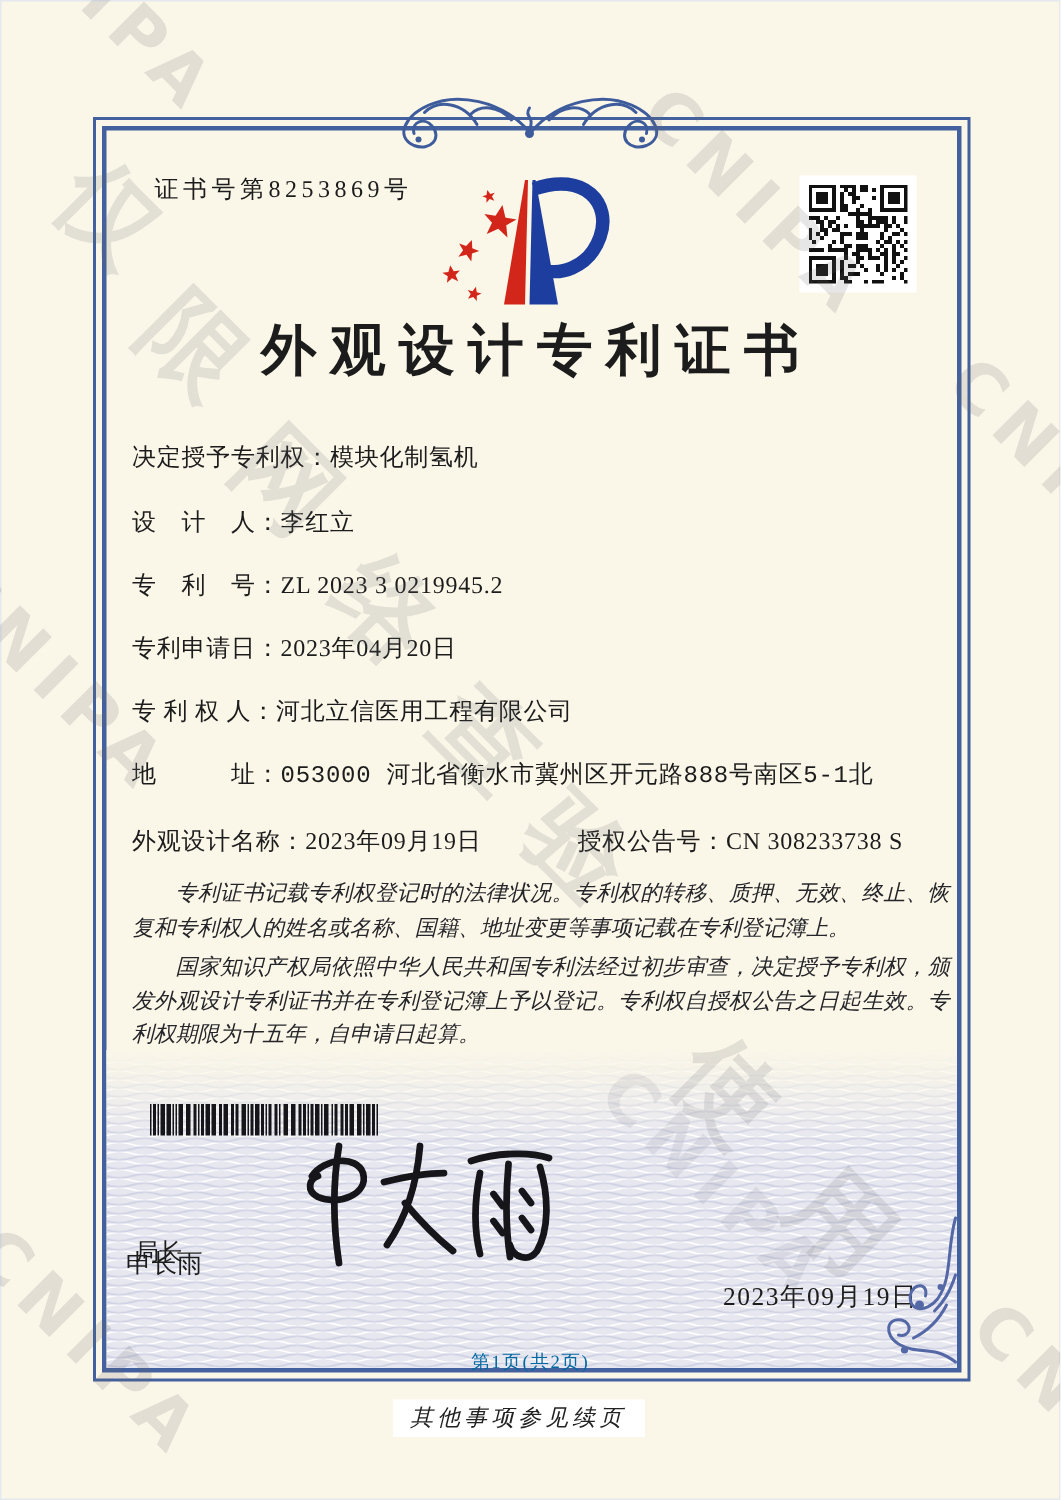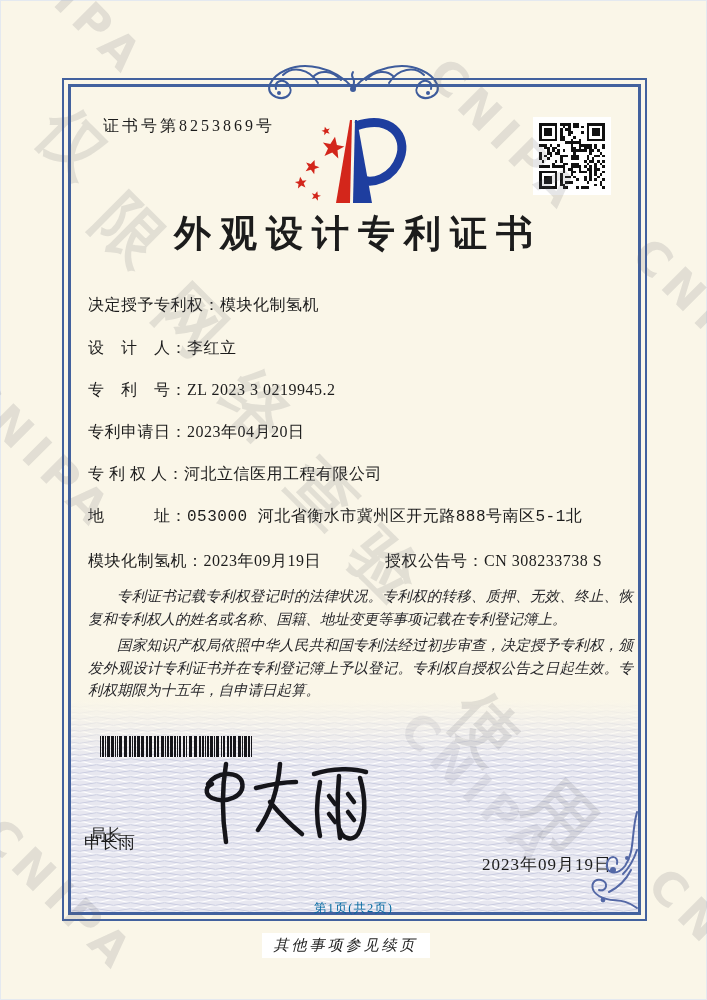--- a/index.html
+++ b/index.html
@@ -333,21 +333,21 @@
   <div class="field-row fr4">
     <span>专利申请日：</span><span>2023年04月20日</span>
   </div>
   <div class="field-row fr5">
     <span>专 利 权 人：</span><span>河北立信医用工程有限公司</span>
   </div>
   <div class="field-row fr6">
     <span>地　　　址：</span><span>053000 河北省衡水市冀州区开元路888号南区5-1北</span>
   </div>
   <div class="field-row fr7">
-    <span><span>模块化制氢机：</span><span>2023年09月19日</span></span>
+    <span><span>外观设计名称：</span><span>2023年09月19日</span></span>
     <span class="field-b"><span>授权公告号：</span><span>CN 308233738 S</span></span>
   </div>
 
   <div class="paras">
     <p>专利证书记载专利权登记时的法律状况。专利权的转移、质押、无效、终止、恢复和专利权人的姓名或名称、国籍、地址变更等事项记载在专利登记簿上。</p>
     <p>国家知识产权局依照中华人民共和国专利法经过初步审查，决定授予专利权，颁发外观设计专利证书并在专利登记簿上予以登记。专利权自授权公告之日起生效。专利权期限为十五年，自申请日起算。</p>
   </div>
 
   <svg class="guilloche" viewBox="0 0 567 212" preserveAspectRatio="none">
     <defs>

